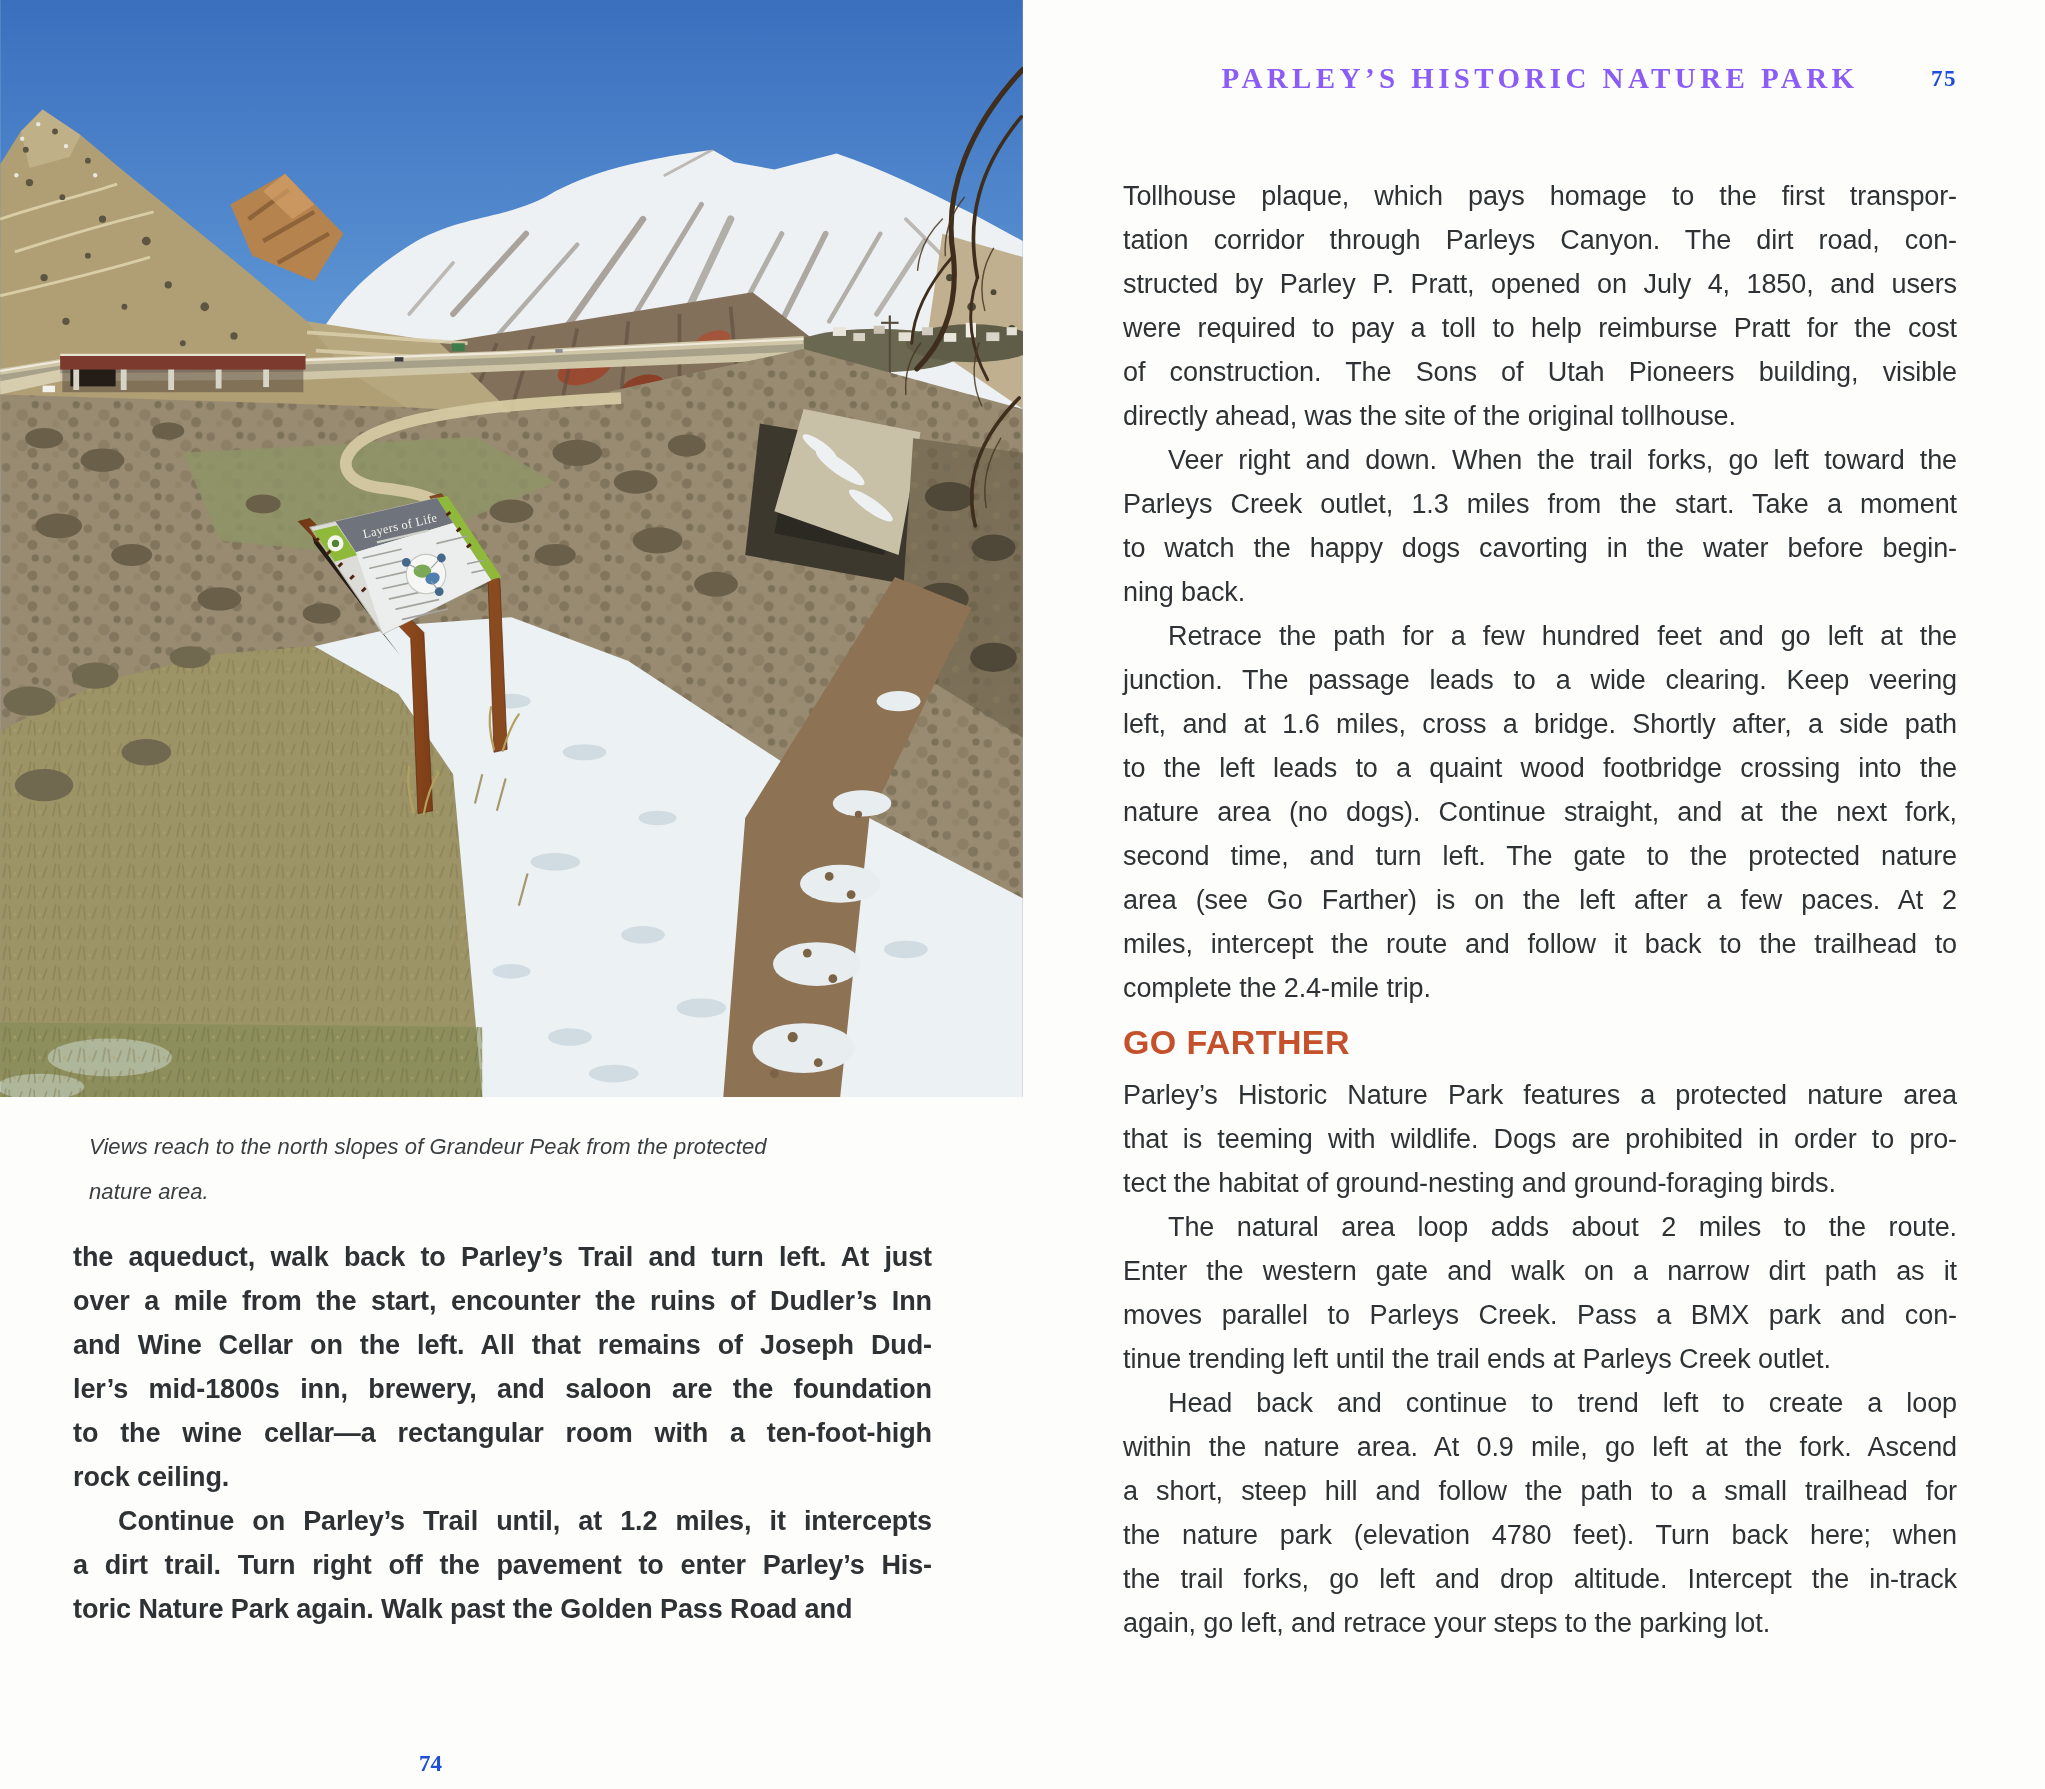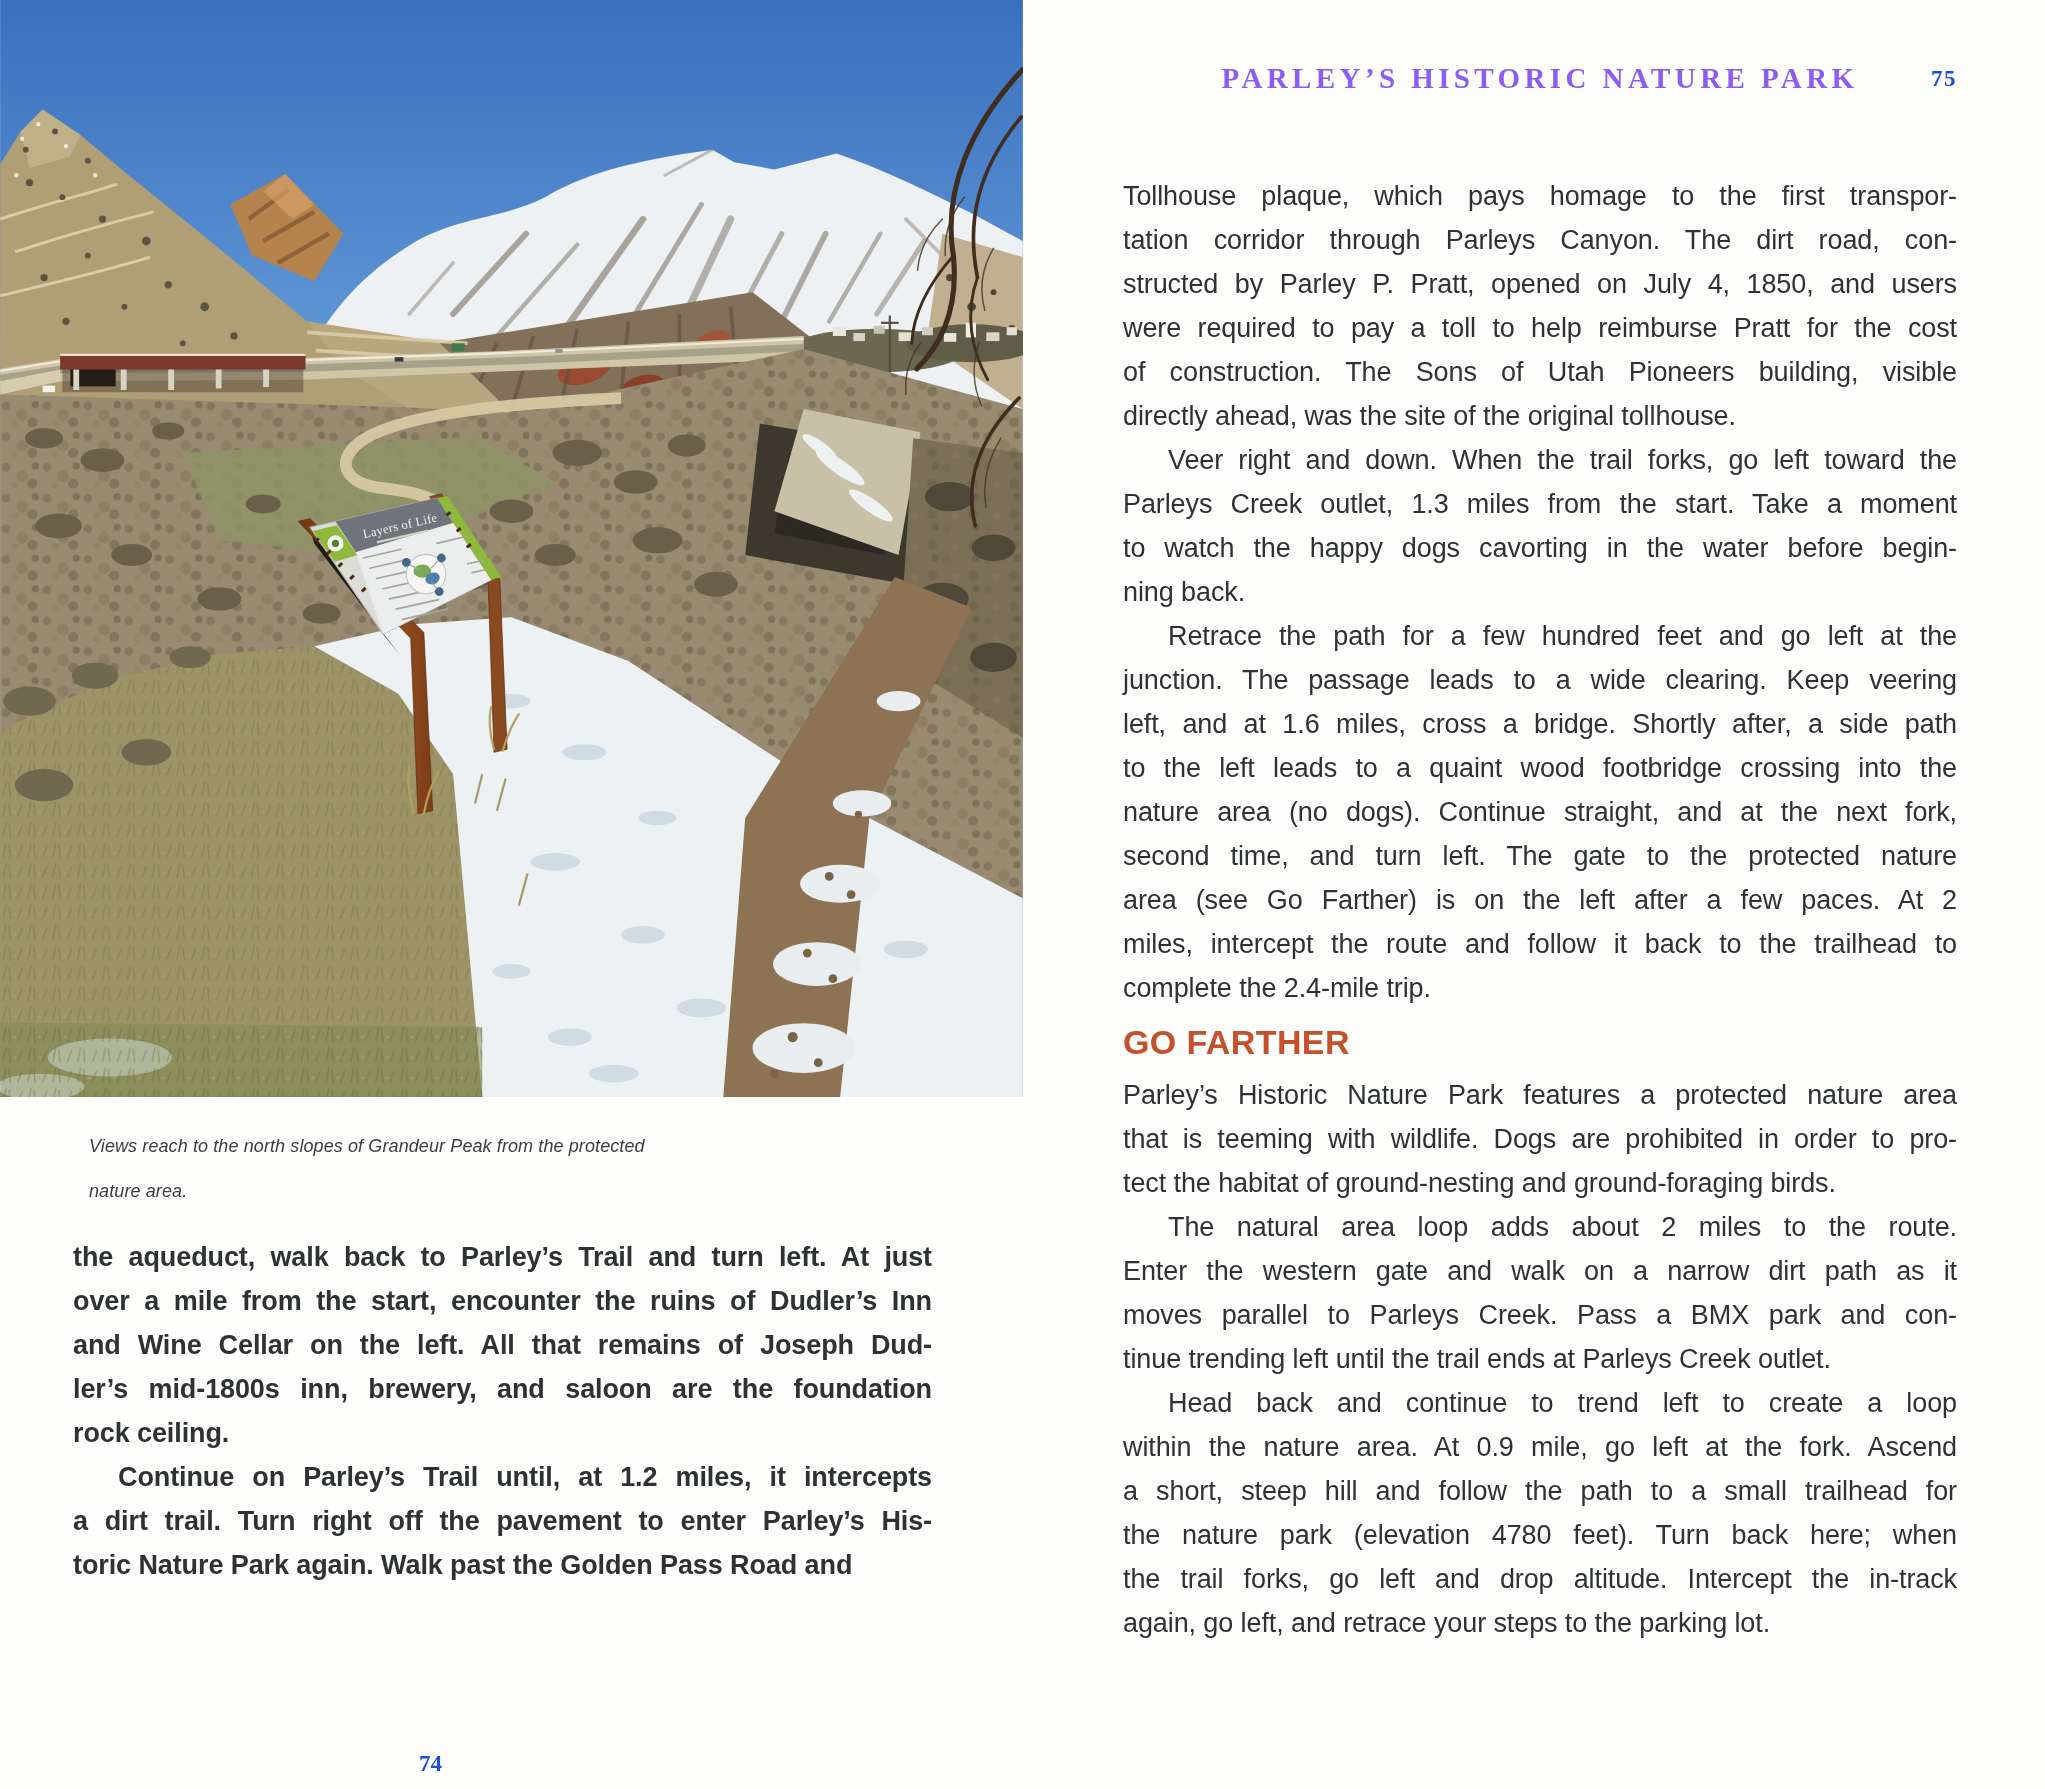--- a/index.html
+++ b/index.html
@@ -10,21 +10,21 @@
     color:#2f3336;
     overflow:hidden;
   }
   .photo{
     position:absolute;left:0;top:0;width:1023px;height:1097px;margin:0;
     overflow:hidden;background:#9cb7d8;
   }
   .photo svg{display:block;}
   .caption{
     position:absolute;left:89px;top:1124px;width:869px;
-    font-size:18px;font-style:italic;color:#3a3e41;
+    font-size:22px;font-style:italic;color:#3a3e41;
     line-height:45px;letter-spacing:0.1px;font-weight:400;
   }
   .bodycol{
     font-size:27px;font-weight:300;color:#2e3234;
     letter-spacing:-0.1px;
   }
   .left-col{position:absolute;left:73px;top:1235px;width:859px;font-weight:bold;}
   .right-wrap{position:absolute;left:1123px;top:174px;width:834px;}
   .line{line-height:44px;text-align:justify;text-align-last:justify;white-space:normal;}
   .line.last{text-align-last:left;}
@@ -374,20 +374,21 @@
   <div class="cap-line">Views reach to the north slopes of Grandeur Peak from the protected</div>
   <div class="cap-line">nature area.</div>
 </div>
 
 <div class="bodycol left-col">
     <div class="para">
       <div class="line">the aqueduct, walk back to Parley’s Trail and turn left. At just</div>
       <div class="line">over a mile from the start, encounter the ruins of Dudler’s Inn</div>
       <div class="line">and Wine Cellar on the left. All that remains of Joseph Dud-</div>
       <div class="line">ler’s mid-1800s inn, brewery, and saloon are the foundation</div>
+      <div class="line">to the wine cellar—a rectangular room with a ten-foot-high</div>
       <div class="line last">rock ceiling.</div>
     </div>
     <div class="para indent">
       <div class="line">Continue on Parley’s Trail until, at 1.2 miles, it intercepts</div>
       <div class="line">a dirt trail. Turn right off the pavement to enter Parley’s His-</div>
       <div class="line last">toric Nature Park again. Walk past the Golden Pass Road and</div>
     </div>
   </div>
 
 <div class="folio folio-left">74</div>

